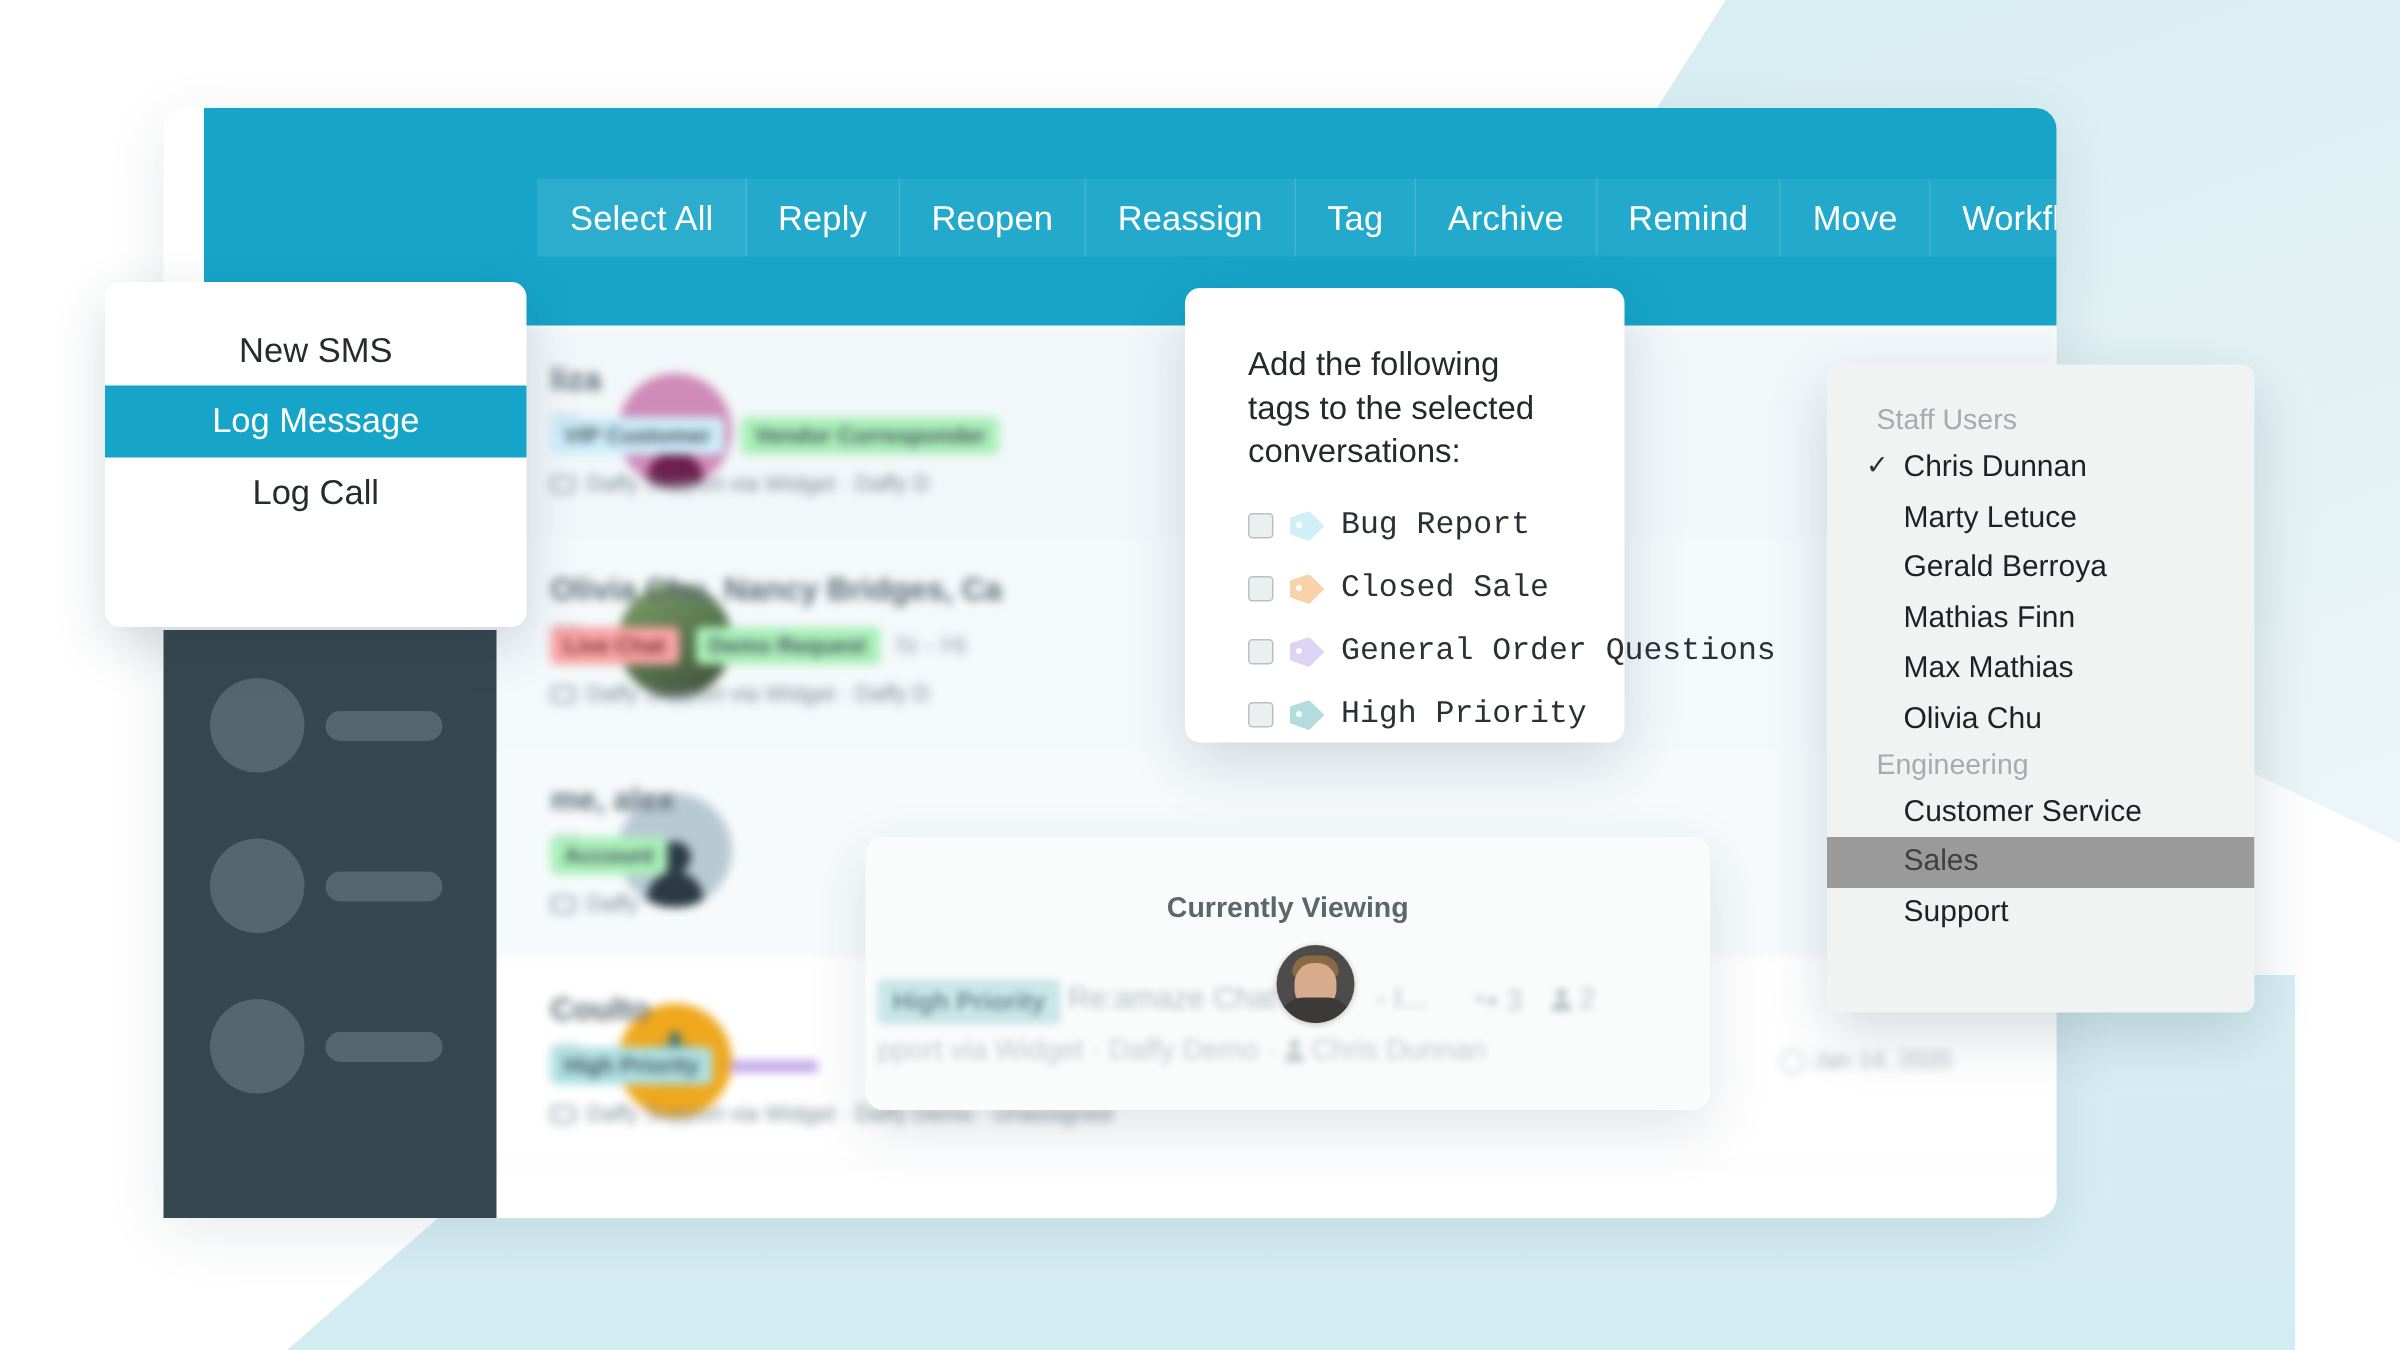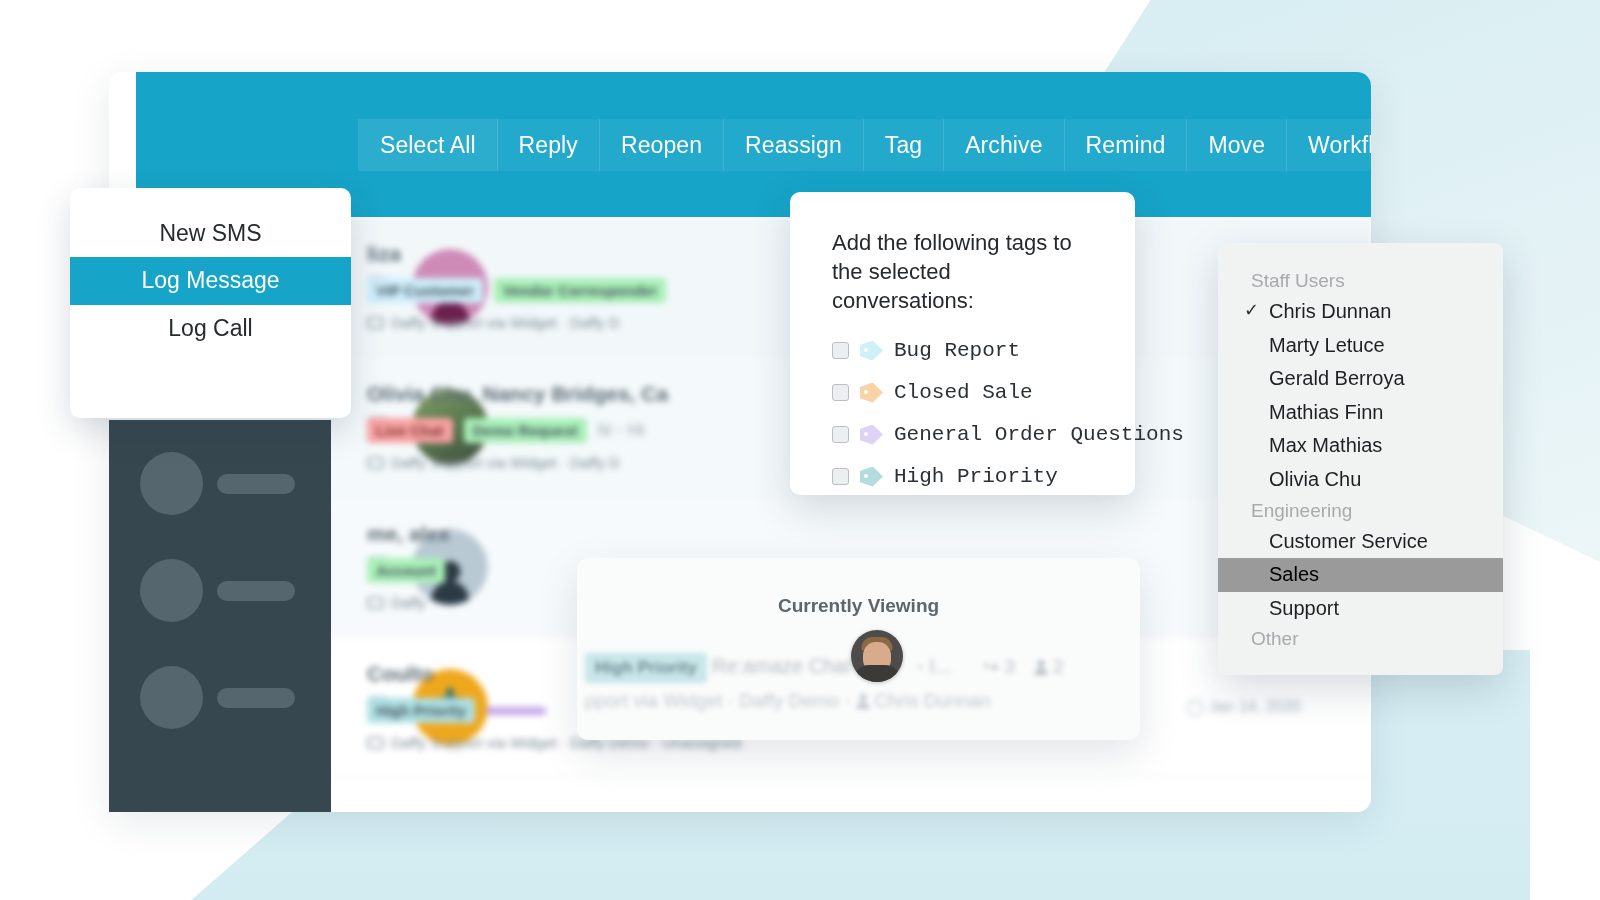--- a/index.html
+++ b/index.html
@@ -126,21 +126,21 @@
     left: 70px; top: 188px; width: 281px; height: 230px;
     box-shadow: 0 12px 34px rgba(35,55,75,.18);
     padding: 22px 0; text-align: center;
   }
   .menu-item {
     font-size: 23px; color: #262b2e; padding: 11px 0; cursor: pointer; line-height: 1.1;
   }
   .menu-item.active { background: #16a4c8; color: #ffffff; }
 
   #panel-tags {
-    left: 790px; top: 192px; width: 345px; height: 303px;
+    left: 790px; top: 192px; width: 293px; height: 303px;
     box-shadow: 0 14px 40px rgba(35,55,75,.17);
     padding: 36px 40px 0 42px;
   }
   #tags-prompt { font-size: 22px; color: #25292c; line-height: 1.32; margin-bottom: 24px; }
   .tag-row { display: flex; align-items: center; gap: 11px; margin-bottom: 19px; font-family: Liberation Mono, monospace; }
   .tag-check {
     width: 17px; height: 17px; border-radius: 3px; border: 1px solid #b9c0c4;
     background: #eceff0; flex: 0 0 auto; cursor: pointer;
   }
   .tag-icon { width: 23px; height: 20px; position: relative; flex: 0 0 auto; }
@@ -158,21 +158,21 @@
     left: 1218px; top: 243px; width: 285px; height: 432px;
     background: #f1f2f2; border-radius: 8px;
     box-shadow: 0 14px 40px rgba(35,55,75,.18);
     padding: 24px 0 14px 0; overflow: hidden;
   }
   .assign-group { font-size: 19px; color: #a6abad; padding: 3px 0 3px 33px; }
   .assign-item {
     font-size: 20px; color: #1d2124; padding: 3px 0 3px 51px; position: relative; cursor: pointer;
     line-height: 1.38;
   }
-  .assign-item.selected { background: #9a9a9a; color: #000000; }
+  .assign-item.selected { background: #9a9a9a; color: #404040; }
   .assign-check { position: absolute; left: 26px; top: 3px; font-size: 18px; color: #2a2f33; }
 
   #panel-viewing {
     left: 577px; top: 558px; width: 563px; height: 182px;
     background: rgba(250,251,251,.96); border-radius: 12px;
     box-shadow: 0 14px 40px rgba(35,55,75,.13);
     z-index: 22;
   }
   #viewing-title {
     position: absolute; left: 0; right: 0; top: 37px; text-align: center;
@@ -402,21 +402,20 @@
     <div class="assign-item"><span>Gerald Berroya</span></div>
     <div class="assign-item"><span>Mathias Finn</span></div>
     <div class="assign-item"><span>Max Mathias</span></div>
     <div class="assign-item"><span>Olivia Chu</span></div>
 
     <div class="assign-group">Engineering</div>
     <div class="assign-item"><span>Customer Service</span></div>
     <div class="assign-item selected"><span>Sales</span></div>
     <div class="assign-item"><span>Support</span></div>
 
-    <div class="assign-group">Other</div>
 
   </div>
 
   <div class="popover" id="panel-viewing">
     <div id="viewing-title">Currently Viewing</div>
 
     <div class="viewing-blur" id="vb-tag">High Priority</div>
     <div class="viewing-blur" id="vb-subject">Re:amaze Chat</div>
     <div class="viewing-blur" id="vb-subject2">- I...</div>
     <div class="viewing-blur" id="vb-counts">

